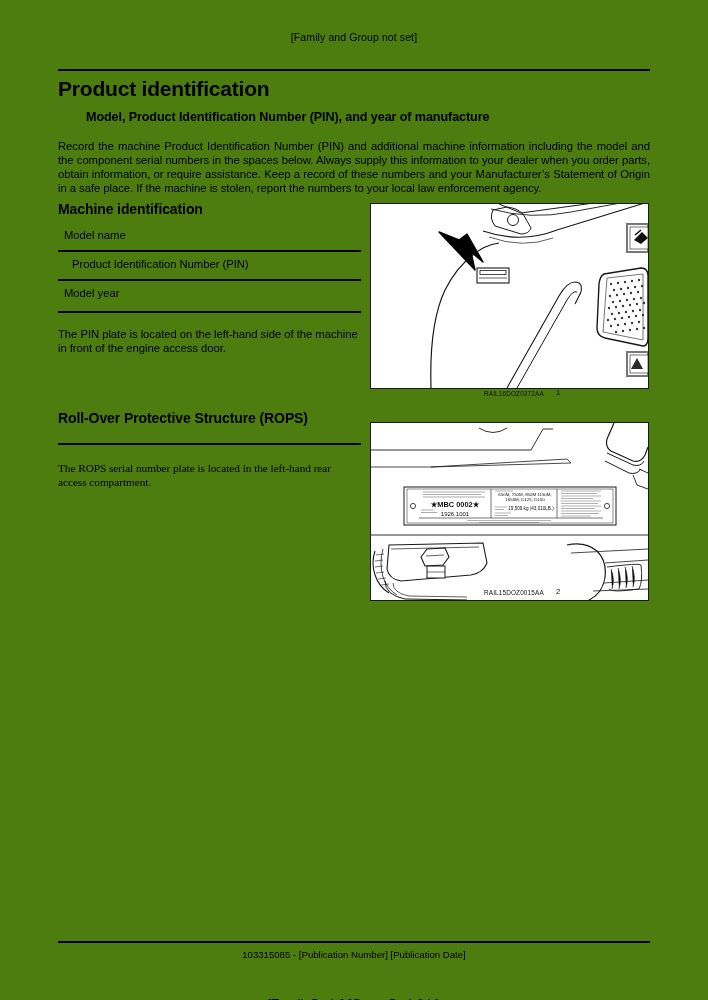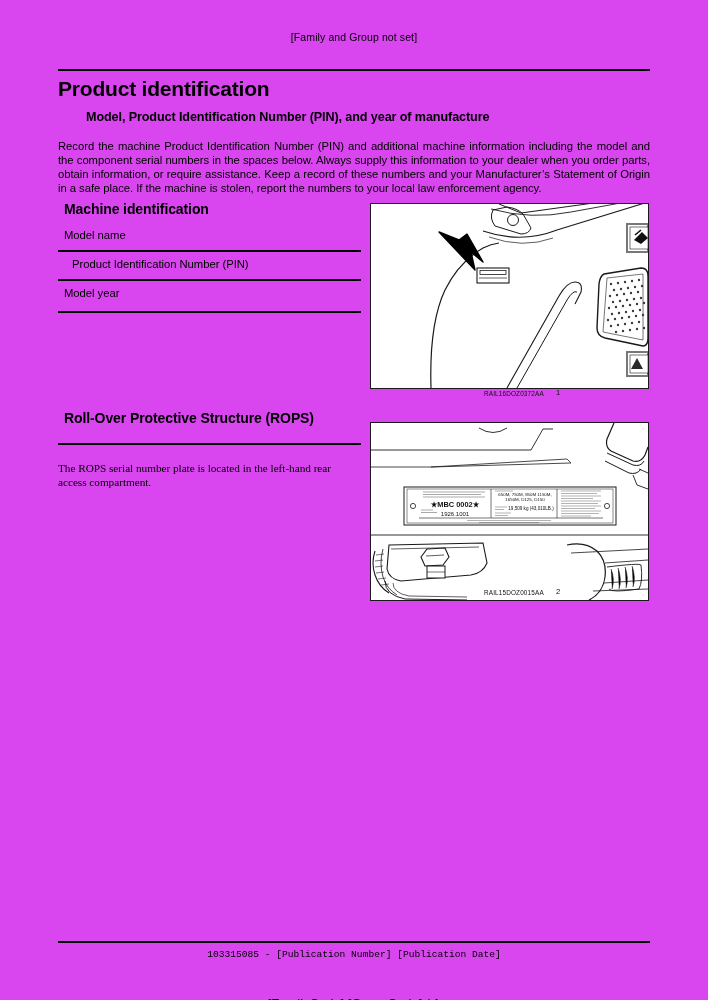--- a/index.html
+++ b/index.html
@@ -8,21 +8,21 @@
     background: #ffffff;
   }
   body {
     font-family: "Liberation Sans", sans-serif;
     color: #000000;
   }
   .page {
     position: relative;
     width: 708px;
     height: 1000px;
-    background: #d946ef;
+    background: #4d7c0f;
     overflow: hidden;
   }
 
   
   .running-header {
     position: absolute;
     left: 0;
     top: 31px;
     width: 708px;
     text-align: center;
@@ -57,21 +57,20 @@
     font-weight: bold;
     letter-spacing: -0.1px;
     padding-left: 28px;
   }
   .h3 {
     position: absolute;
     left: 58px;
     font-size: 14px;
     font-weight: bold;
     letter-spacing: -0.1px;
-    margin-left: 6px;
   }
 
   
   .body-para {
     position: absolute;
     font-size: 11.3px;
     line-height: 14.1px;
     text-align: justify;
     letter-spacing: -0.05px;
   }
@@ -112,21 +111,20 @@
     color: #111111;
   }
 
   
   .footer-line1 {
     position: absolute;
     left: 0;
     width: 708px;
     text-align: center;
     font-size: 9.6px;
-    font-family: Liberation Mono, monospace;
   }
   .footer-line2 {
     position: absolute;
     left: 0;
     width: 708px;
     text-align: center;
     font-size: 13px;
     margin-top: 33px;
   }
 
@@ -151,20 +149,21 @@
 
   <div class="field-label" style="top:229px;">Model name</div>
   <div class="rule-medium" style="left:58px; top:250px; width:303px;"></div>
 
   <div class="field-label" style="top:258px;margin-left:8px;">Product Identification Number (PIN)</div>
   <div class="rule-medium" style="left:58px; top:279px; width:303px;"></div>
 
   <div class="field-label" style="top:287px;">Model year</div>
   <div class="rule-medium" style="left:58px; top:311px; width:303px;"></div>
 
+  <div class="col-para" style="top:327px;">The PIN plate is located on the left-hand side of the machine in front of the engine access door.</div>
 
   <div class="h3" style="top:410px;">Roll-Over Protective Structure (ROPS)</div>
   <div class="rule-medium" style="left:58px; top:443px; width:303px;"></div>
 
   <div class="col-para" style="top:461px;font-family:Liberation Serif, serif;">The ROPS serial number plate is located in the left-hand rear access compartment.</div>
 
   <div class="figure-box" style="left:370px; top:203px; width:277px; height:184px;">
     <svg width="277" height="184" viewBox="0 0 277 184">
 
       <path d="M128,0 L133,2 L150,9 L230,-2" fill="none" stroke="#1a1a1a" stroke-width="1"></path>

